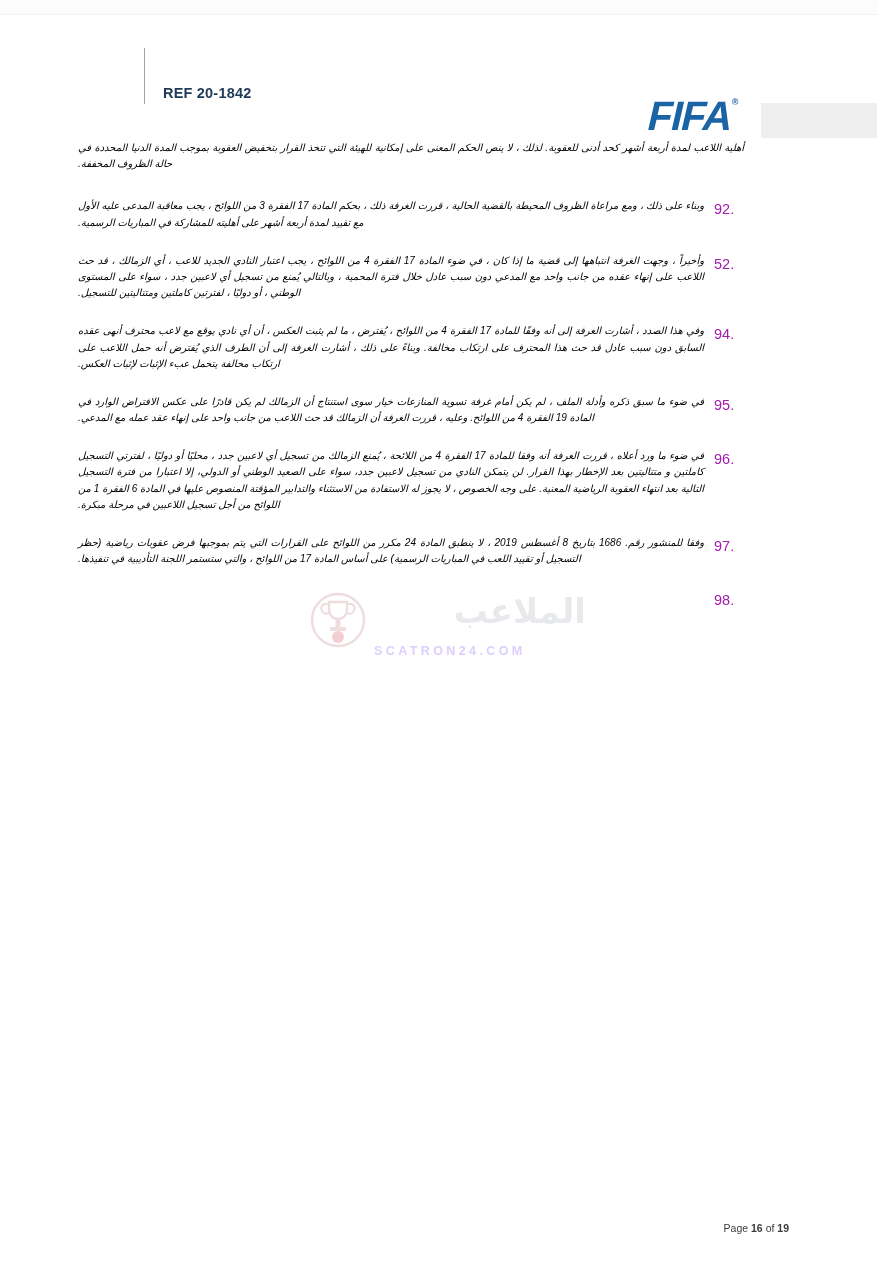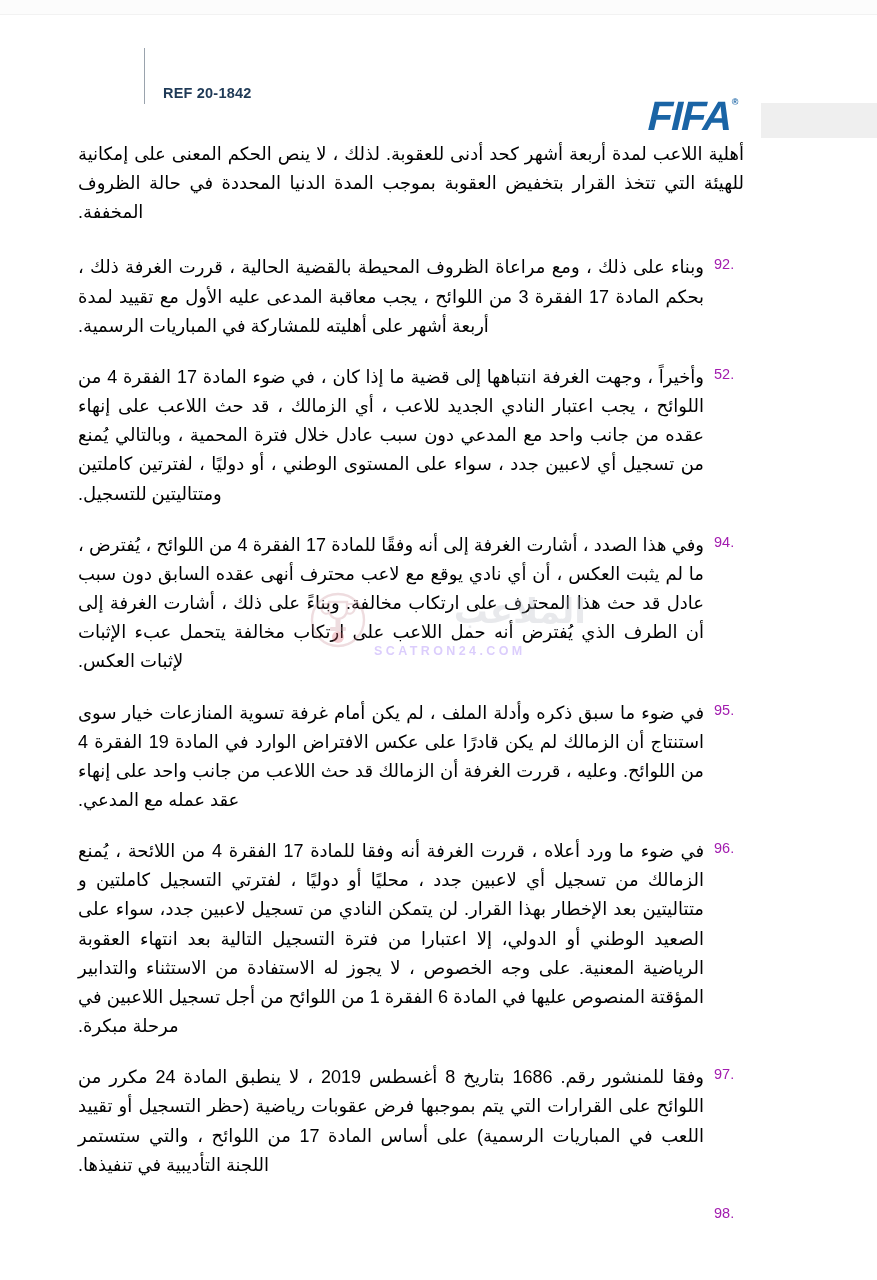--- a/index.html
+++ b/index.html
@@ -120,26 +120,27 @@
     font-weight: normal;
     color: #a21caf;
     line-height: 1.62;
     direction: ltr;
     padding-left: 2px;
     white-space: nowrap;
   }
 
   .para-text {
     flex: 1 1 auto;
-    font-size: 18px;
+    font-size: 10px;
     color: #000000;
     line-height: 1.62;
     text-align: justify;
     text-align-last: left;
     padding-right: 8px;
+    font-style: italic;
   }
 
   .para.no-number .para-text {
     padding-right: 0;
   }
 
   .para.intro {
     margin-bottom: 26px;
   }
   .para.intro .para-text {
@@ -282,14 +283,21 @@
       <path d="M19 14 h-5 a5 5 0 0 0 5 9" fill="none" stroke="#c88f97" stroke-width="2.2"></path>
       <path d="M37 14 h5 a5 5 0 0 1 -5 9" fill="none" stroke="#c88f97" stroke-width="2.2"></path>
       <rect x="25.5" y="28" width="5" height="9" fill="#c88f97"></rect>
       <rect x="20" y="37" width="16" height="4" rx="1" fill="#c88f97"></rect>
       <circle cx="28" cy="47" r="6" fill="#d9616d"></circle>
     </svg>
     <div class="wm-word">الملاعب</div>
     <div class="wm-sub">SCATRON24.COM</div>
   </div>
 
+  <div class="footer">
+    <span class="footer-text"><span>Page</span>
+      <b>16</b>
+      <span>of</span>
+      <b>19</b>
+    </span>
+  </div>
 
 </div>
 
 </body></html>

